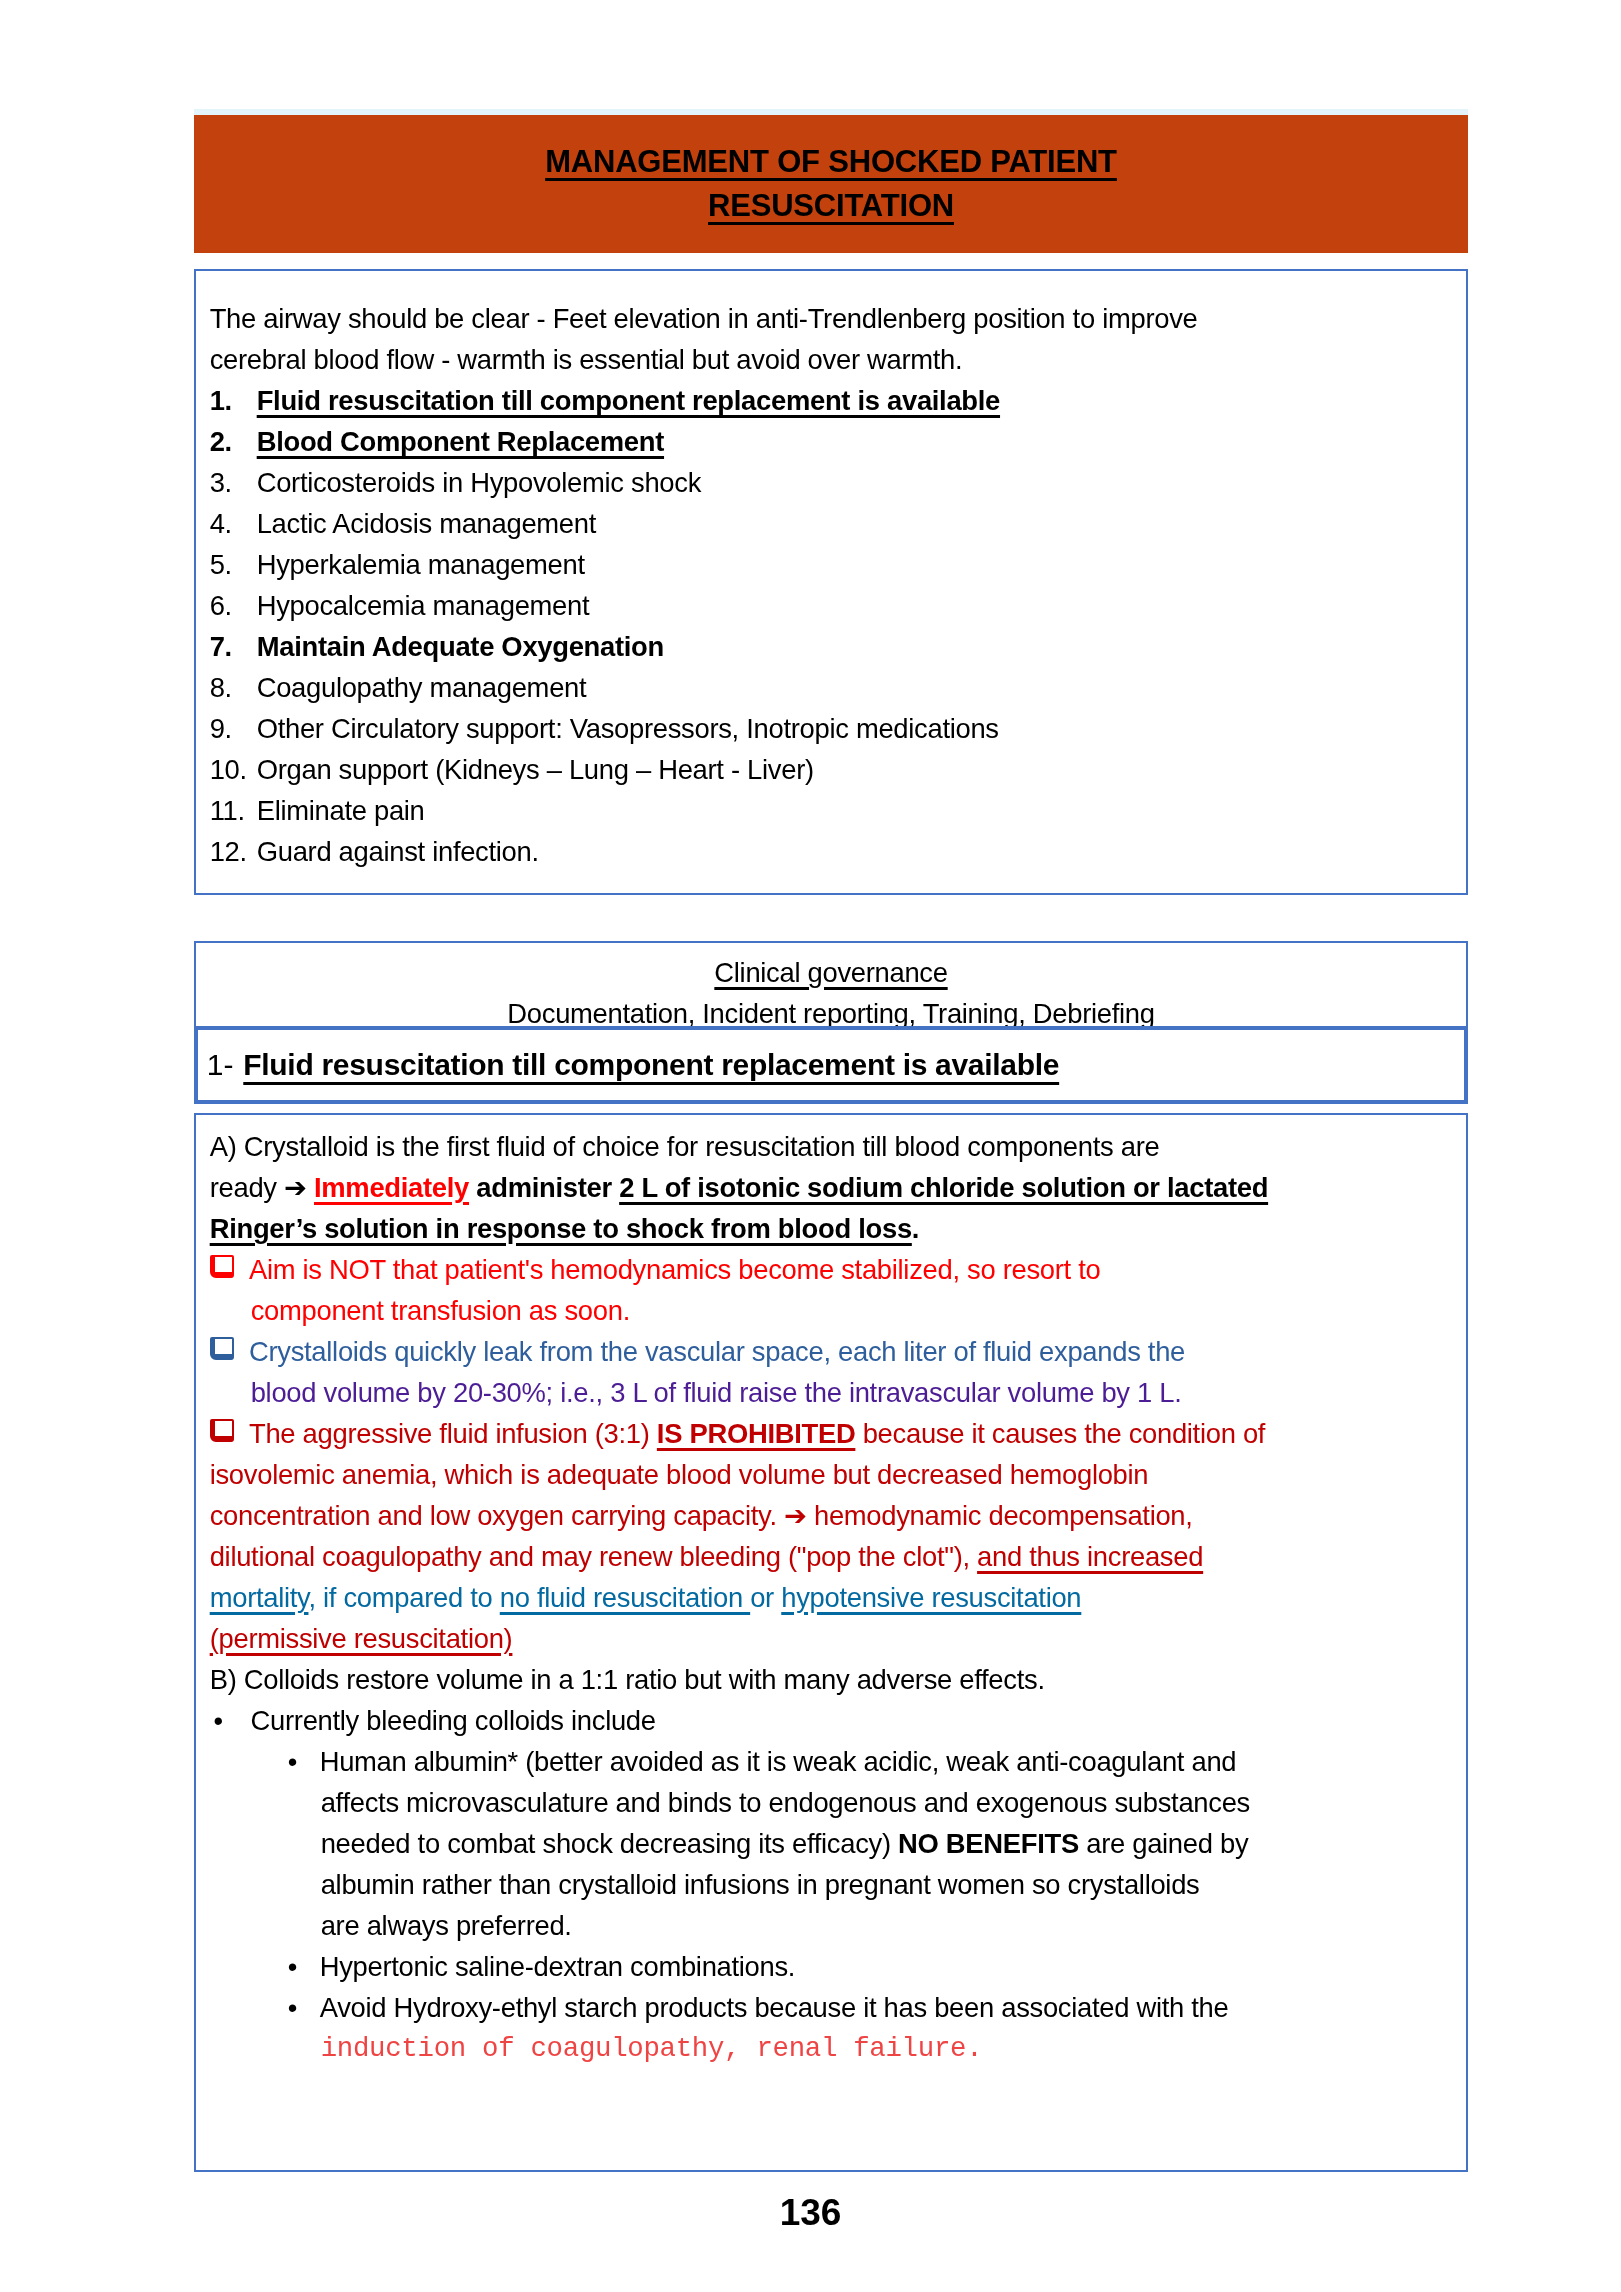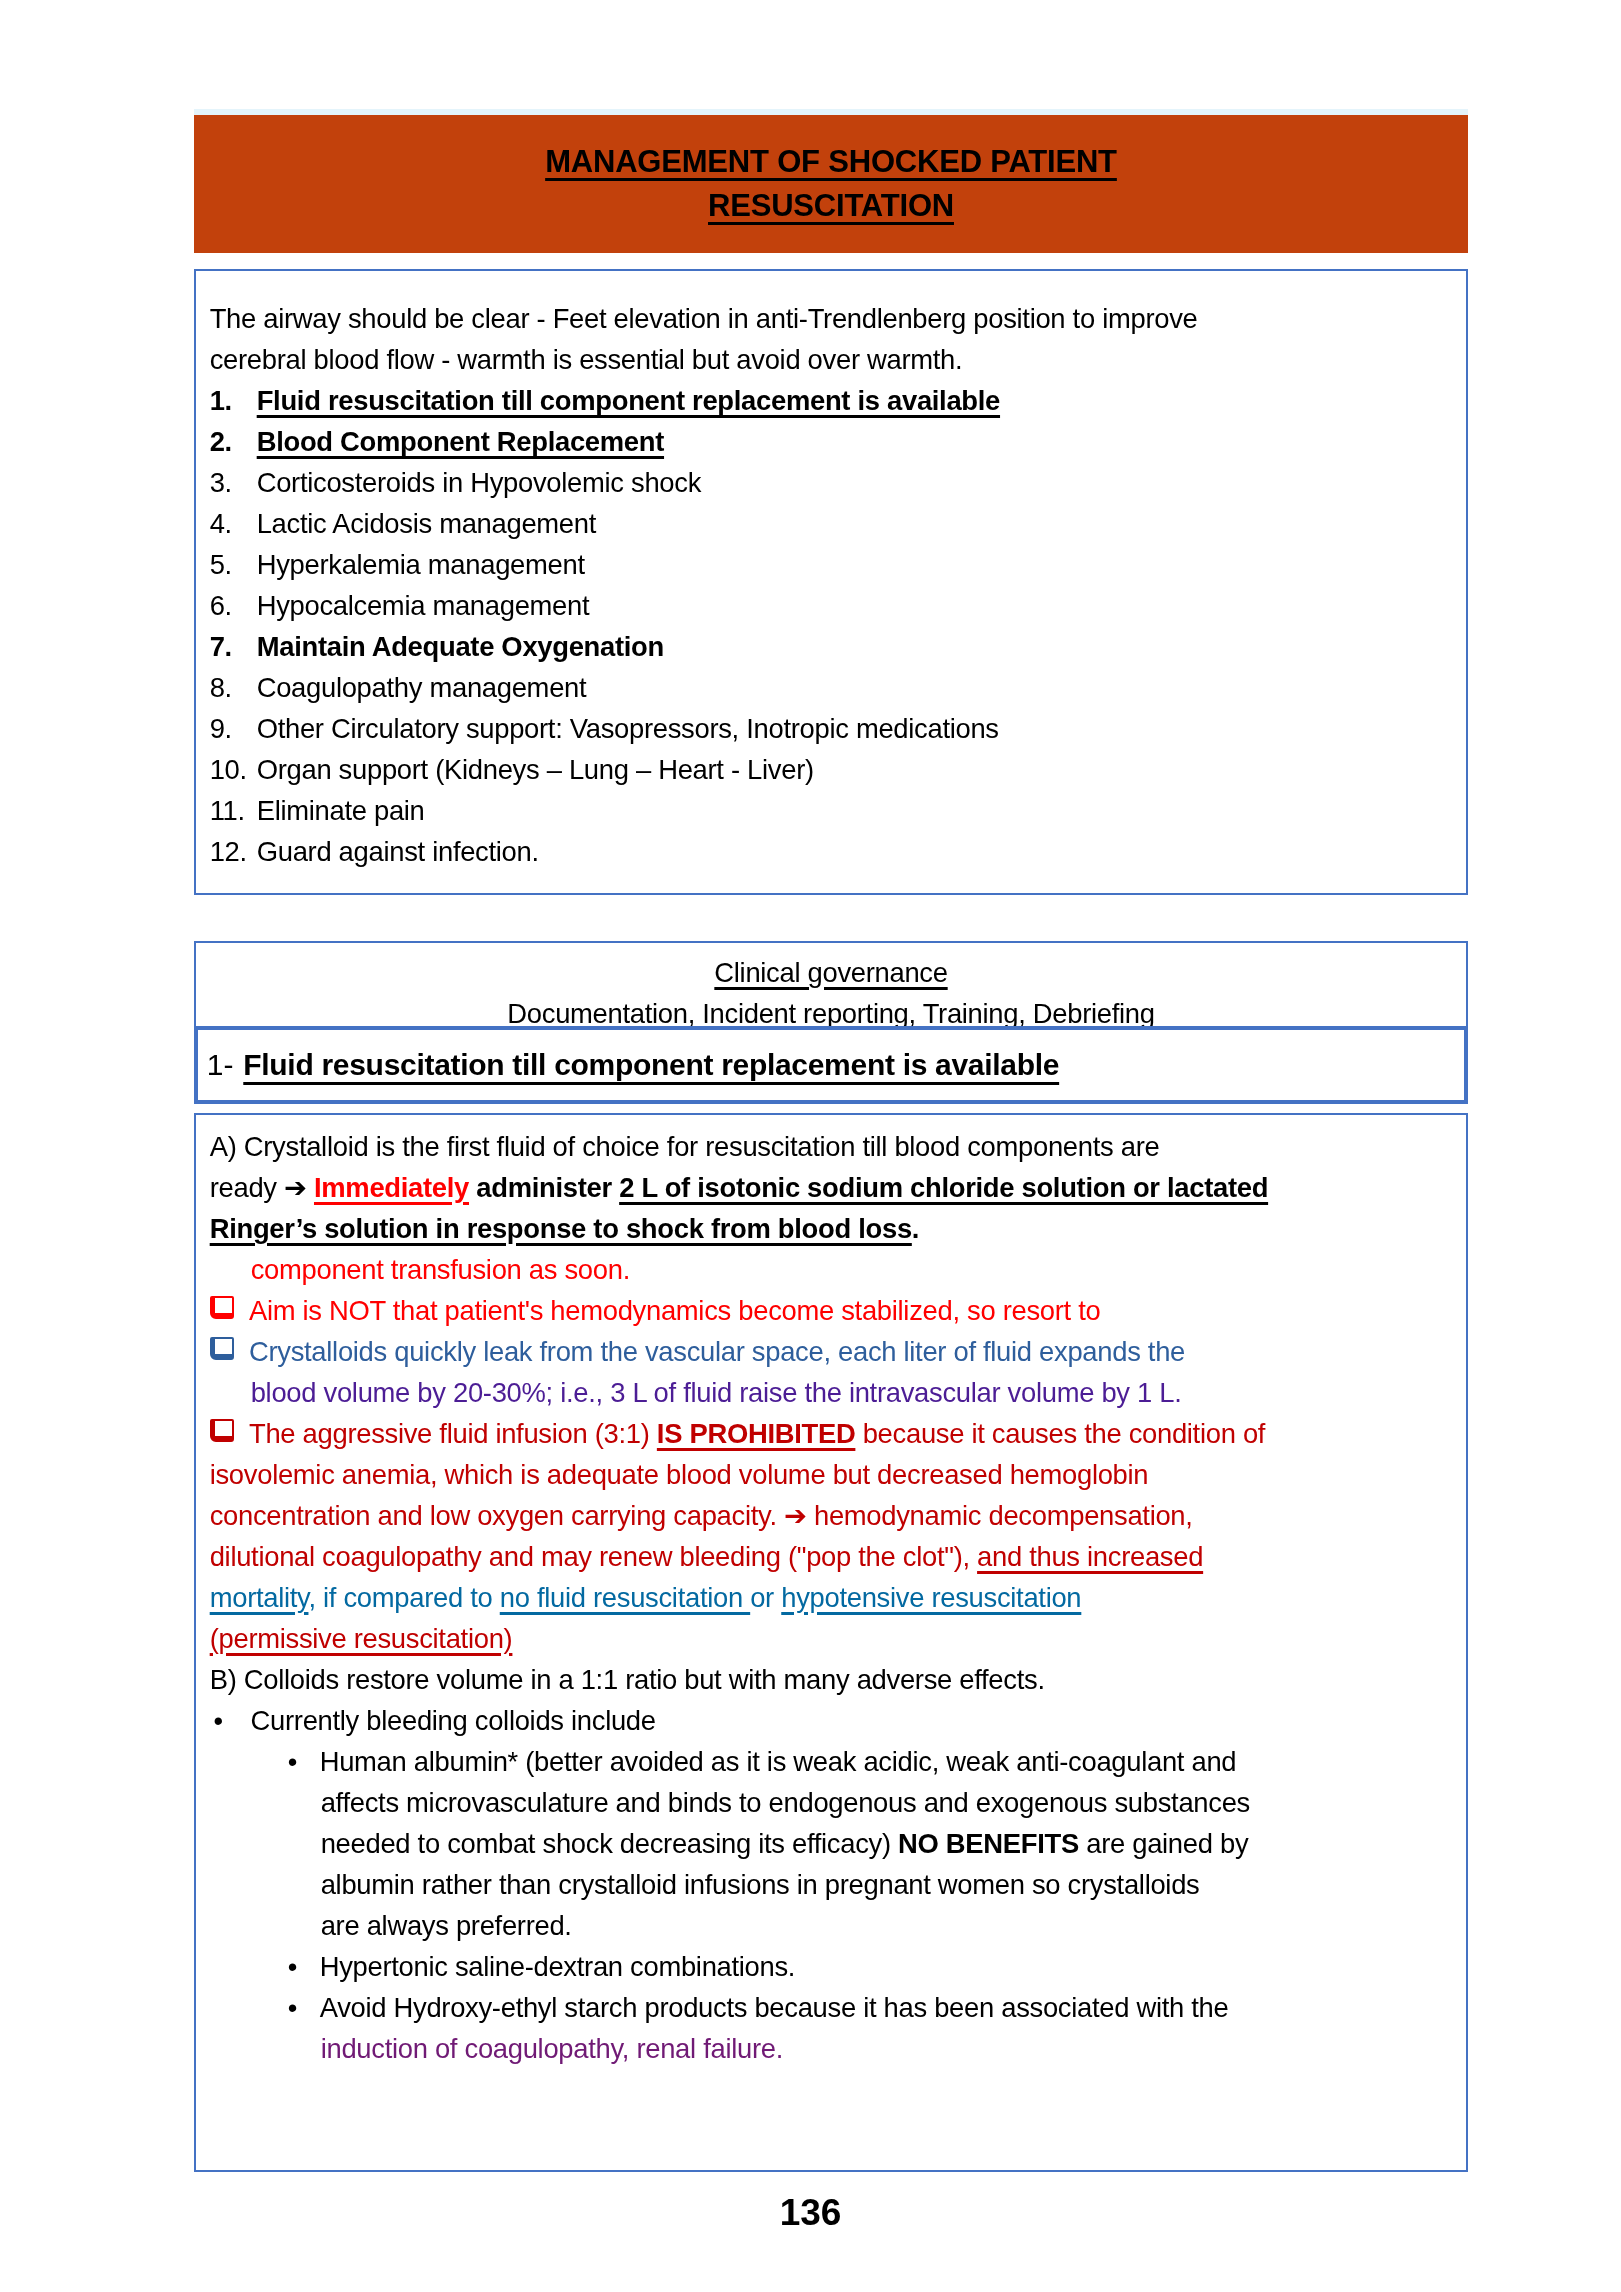--- a/index.html
+++ b/index.html
@@ -98,38 +98,38 @@
 
   <div class="box" id="heading-box">
     <span class="prefix">1-</span>
     <span class="h-title">Fluid resuscitation till component replacement is available</span>
   </div>
 
   <div class="box" id="detail-box">
       <div class="tline" style="color: rgb(0, 0, 0);"><span>A) Crystalloid is the first fluid of choice for resuscitation till blood components are</span></div>
       <div class="tline" style="color: rgb(0, 0, 0);"><span>ready </span><span class="arrow">➔</span><span class="b"> </span><span class="b u" style="color: rgb(255, 0, 0);">Immediately</span><span class="b"> administer </span><span class="b u">2 L of isotonic sodium chloride solution or lactated</span></div>
       <div class="tline" style="color: rgb(0, 0, 0);"><span class="b u">Ringer’s solution in response to shock from blood loss</span><span class="b">.</span></div>
+      <div class="tline" style="color: rgb(255, 0, 0);"><span class="checkbox" style="color: rgb(255, 0, 0);"></span><span>Aim is NOT that patient's hemodynamics become stabilized, so resort to</span></div>
       <div class="tline" style="color: rgb(255, 0, 0); padding-left: 41px;"><span>component transfusion as soon.</span></div>
-      <div class="tline" style="color: rgb(255, 0, 0);"><span class="checkbox" style="color: rgb(255, 0, 0);"></span><span>Aim is NOT that patient's hemodynamics become stabilized, so resort to</span></div>
       <div class="tline" style="color: rgb(46, 94, 156);"><span class="checkbox" style="color: rgb(46, 94, 156);"></span><span>Crystalloids quickly leak from the vascular space, each liter of fluid expands the</span></div>
       <div class="tline" style="color: #4c1d95; padding-left: 41px;"><span>blood volume by 20-30%; i.e., 3 L of fluid raise the intravascular volume by 1 L.</span></div>
       <div class="tline" style="color: rgb(192, 0, 0);"><span class="checkbox" style="color: rgb(192, 0, 0);"></span><span>The aggressive fluid infusion (3:1) </span><span class="b u">IS PROHIBITED</span><span> because it causes the condition of</span></div>
       <div class="tline" style="color: rgb(192, 0, 0);"><span>isovolemic anemia, which is adequate blood volume but decreased hemoglobin</span></div>
       <div class="tline" style="color: rgb(192, 0, 0);"><span>concentration and low oxygen carrying capacity. </span><span class="arrow">➔</span><span> hemodynamic decompensation,</span></div>
       <div class="tline" style="color: rgb(192, 0, 0);"><span>dilutional coagulopathy and may renew bleeding ("pop the clot"), </span><span class="u">and thus increased</span></div>
       <div class="tline" style="color: #0369a1;"><span class="u">mortality</span><span>, if compared to </span><span class="u">no fluid resuscitation </span><span>or </span><span class="u">hypotensive resuscitation</span></div>
       <div class="tline" style="color: rgb(192, 0, 0);"><span class="u">(permissive resuscitation)</span></div>
       <div class="tline" style="color: rgb(0, 0, 0);"><span>B) Colloids restore volume in a 1:1 ratio but with many adverse effects.</span></div>
       <div class="tline" style="color: rgb(0, 0, 0); padding-left: 3.9px;"><span class="bullet" style="width: 37px; display: inline-block;">•</span><span>Currently bleeding colloids include</span></div>
       <div class="tline" style="color: rgb(0, 0, 0); padding-left: 78px;"><span class="bullet" style="width: 32px; display: inline-block;">•</span><span>Human albumin* (better avoided as it is weak acidic, weak anti-coagulant and</span></div>
       <div class="tline" style="color: rgb(0, 0, 0); padding-left: 111px;"><span>affects microvasculature and binds to endogenous and exogenous substances</span></div>
       <div class="tline" style="color: rgb(0, 0, 0); padding-left: 111px;"><span>needed to combat shock decreasing its efficacy) </span><span class="b">NO BENEFITS</span><span> are gained by</span></div>
       <div class="tline" style="color: rgb(0, 0, 0); padding-left: 111px;"><span>albumin rather than crystalloid infusions in pregnant women so crystalloids</span></div>
       <div class="tline" style="color: rgb(0, 0, 0); padding-left: 111px;"><span>are always preferred.</span></div>
       <div class="tline" style="color: rgb(0, 0, 0); padding-left: 78px;"><span class="bullet" style="width: 32px; display: inline-block;">•</span><span>Hypertonic saline-dextran combinations.</span></div>
       <div class="tline" style="color: rgb(0, 0, 0); padding-left: 78px;"><span class="bullet" style="width: 32px; display: inline-block;">•</span><span>Avoid Hydroxy-ethyl starch products because it has been associated with the</span></div>
-      <div class="tline" style="color: #701a75; padding-left: 111px;"><span>induction of coagulopathy, renal failure.</span></div>
+      <div class="tline" style="color: #ef4444; padding-left: 111px; font-family: Liberation Mono, monospace;"><span>induction of coagulopathy, renal failure.</span></div>
     </div>
 
   <div id="page-number">136</div>
 
 </div>
 
 
 </body></html>

